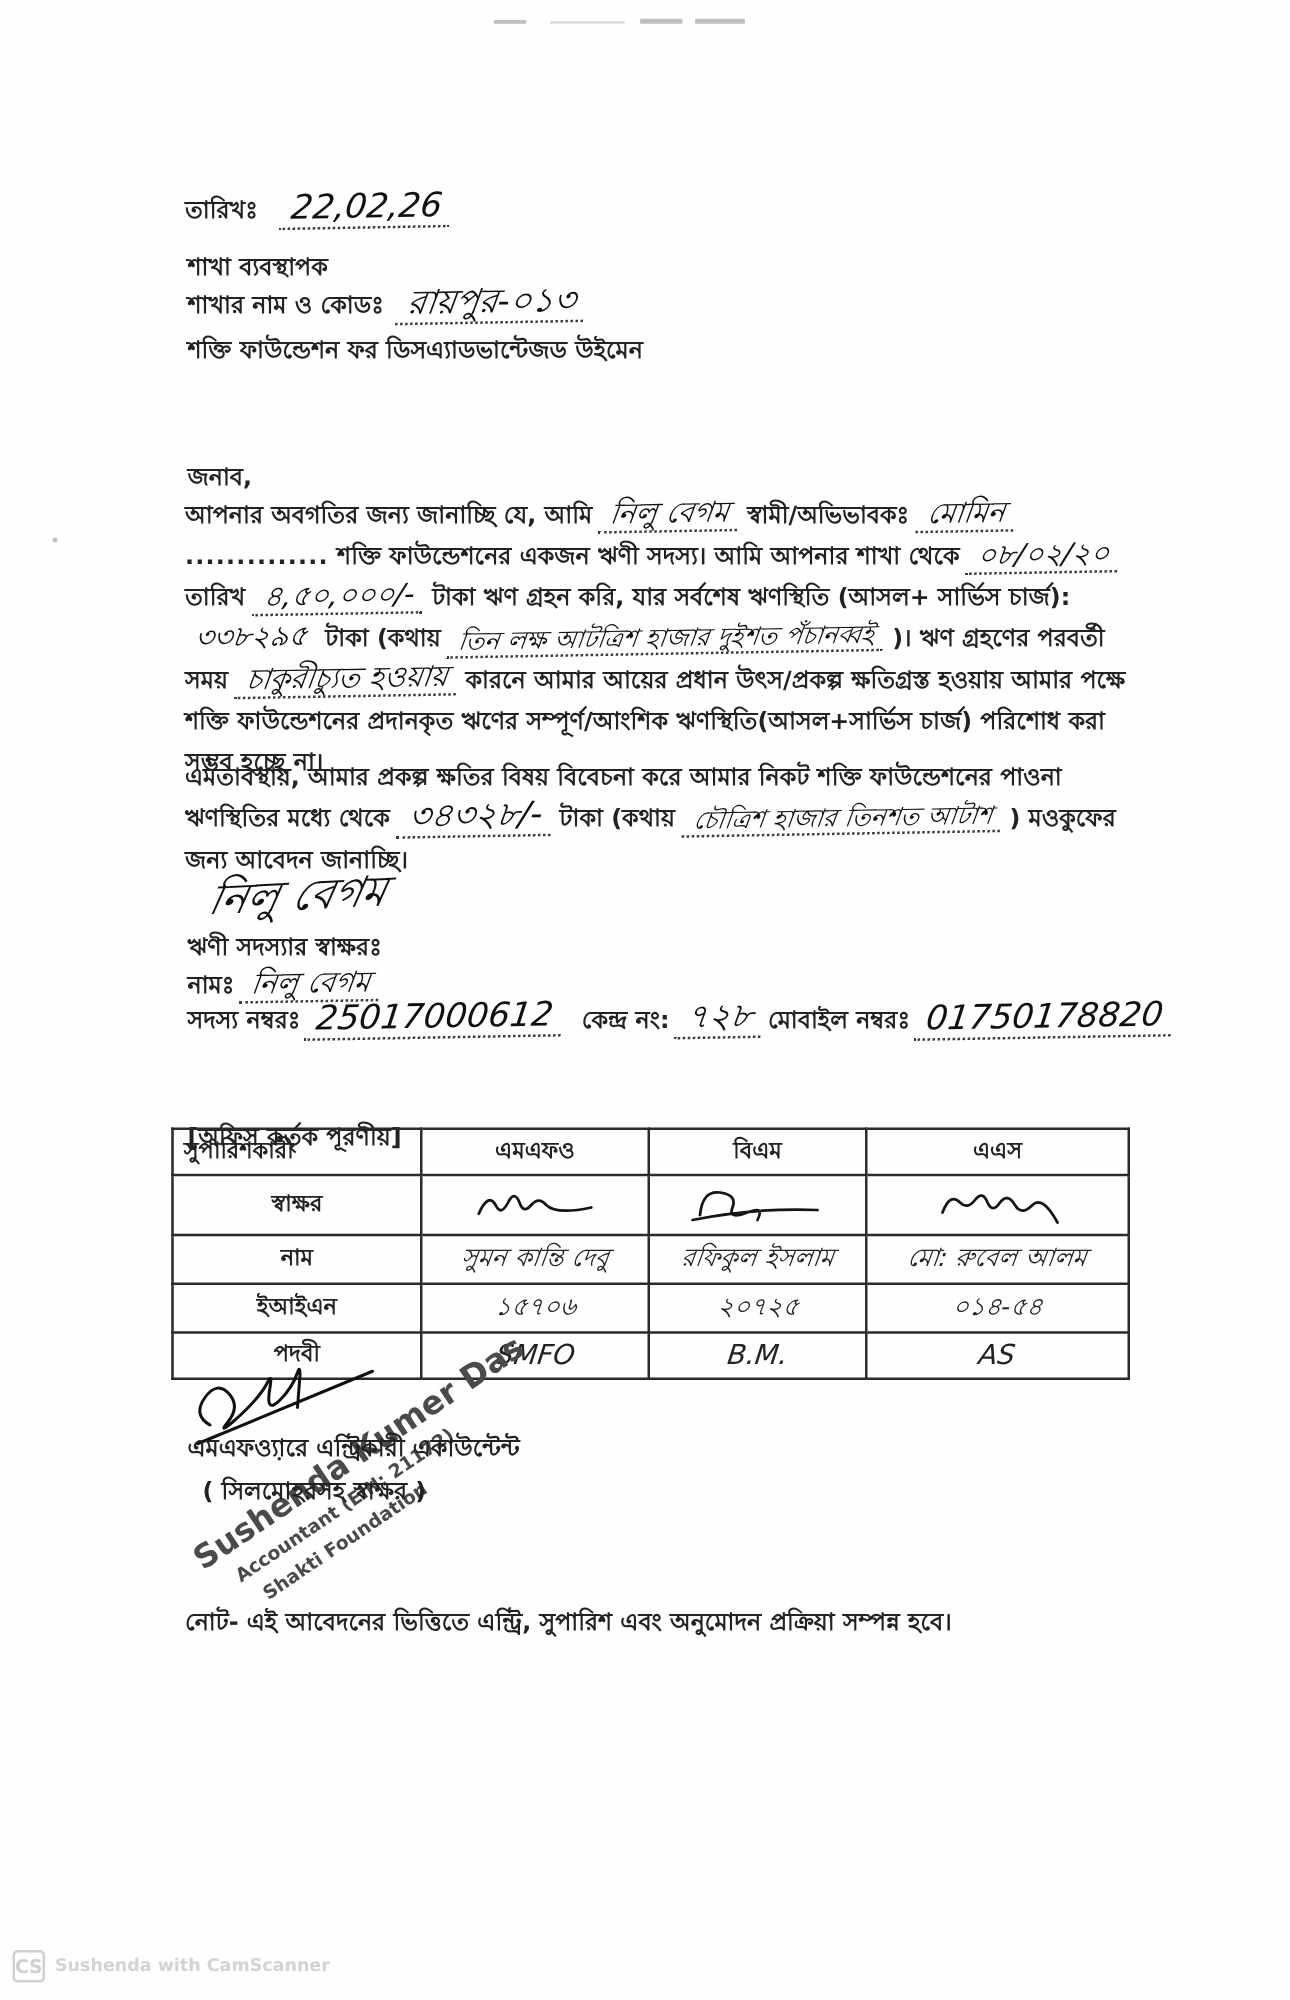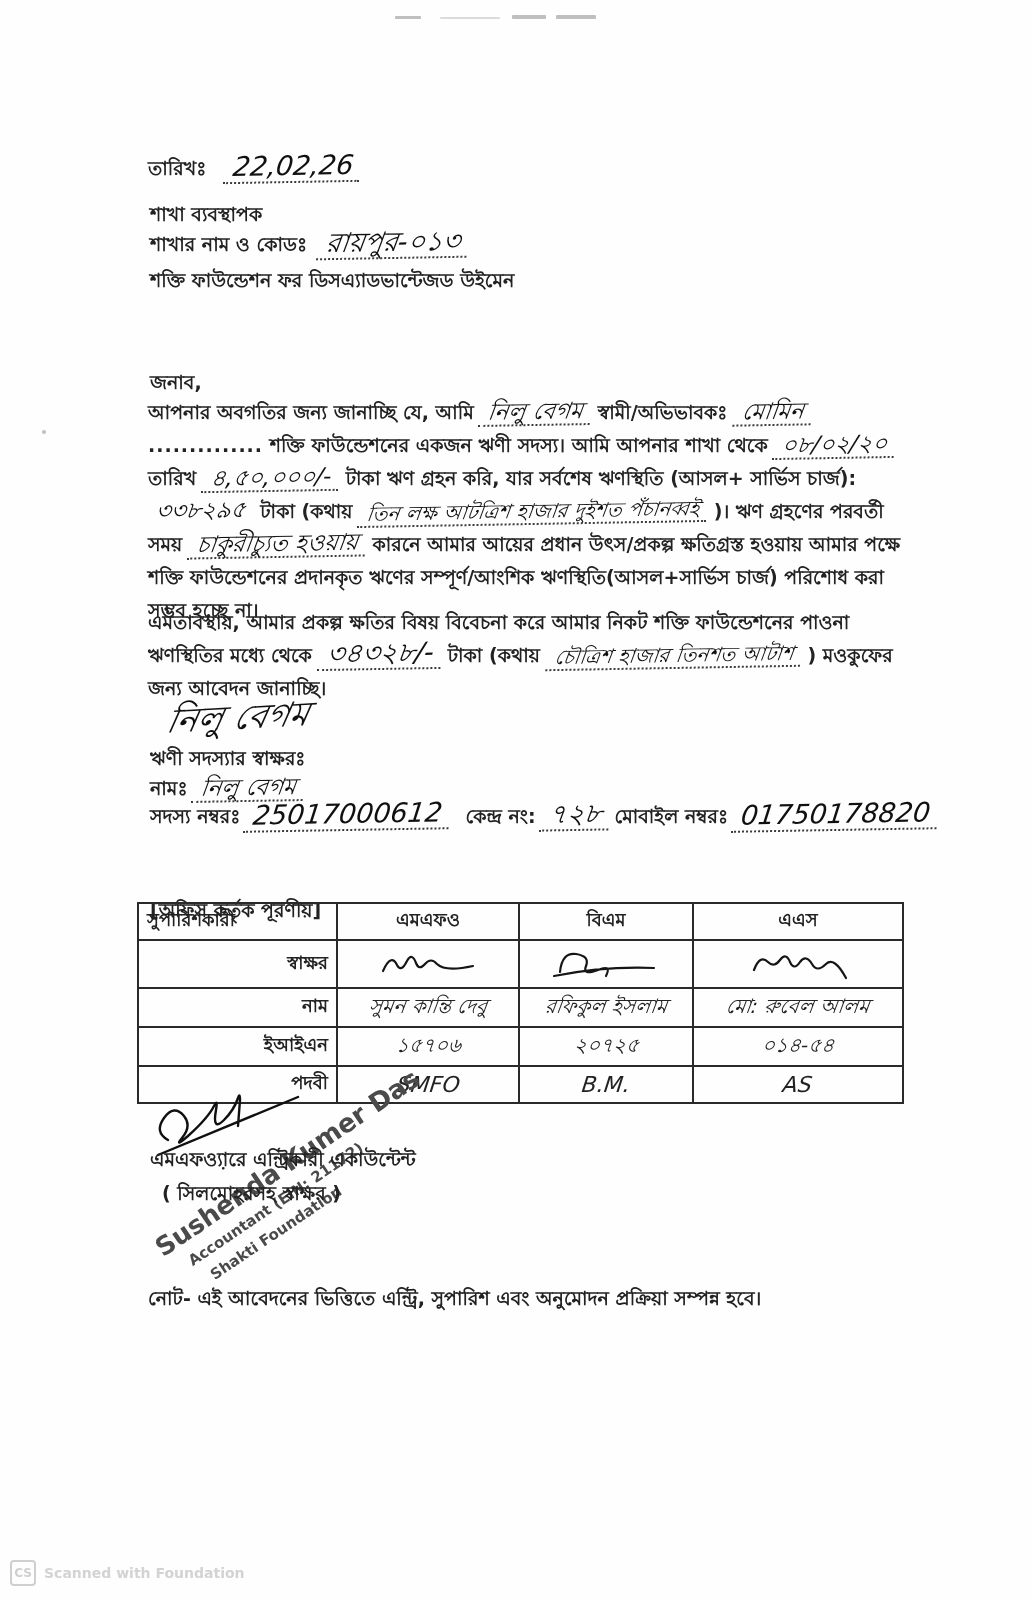--- a/index.html
+++ b/index.html
@@ -24,33 +24,33 @@
   .abs{position:absolute;}
   .para{position:absolute;text-align:left;}
   .dots{letter-spacing:1px;font-weight:700;}
   
   table.office{border-collapse:collapse;}
   table.office td,table.office th{
     border:2px solid #2a2a2a;padding:2px 8px;vertical-align:middle;
     font-size:18px;font-weight:700;color:#222;
   }
   table.office th{text-align:center;}
-  td.cell-label{text-align:right;width:181px;}
+  td.cell-label{text-align:center;width:181px;}
   td.cell-val{text-align:center;}
   .hw-cell{font-style:italic;font-weight:500;font-size:20px;transform:skewX(-7deg);display:inline-block;white-space:nowrap;}
   
   .stamp-rot{
     position:absolute;transform:rotate(-34deg);transform-origin:left center;
     color:#4a4a4a;font-weight:700;white-space:nowrap;
   }
   .scan-dash{position:absolute;background:#8a8a8a;opacity:.55;border-radius:1px;}
   .watermark{position:absolute;left:10px;top:1560px;display:flex;align-items:center;gap:8px;}
   .cs-box{
     width:22px;height:22px;border:2px solid #cfcfcf;border-radius:4px;
-    color:#cfcfcf;font-size:12px;font-weight:700;display:flex;align-items:center;justify-content:center;
+    color:#cfcfcf;font-size:15px;font-weight:700;display:flex;align-items:center;justify-content:center;
   }
   .cs-text{color:#d3d3d3;font-size:14px;font-weight:600;}
   .sig-svg{display:block;}
 </style>
 </head>
 <body>
 
 <div class="page">
 
   <div class="scan-dash" style="left:395px;top:16px;width:26px;height:3px;"></div>
@@ -175,16 +175,16 @@
     <div class="stamp-rot" style="left:50px;top:168px;font-size:15px;">Accountant (EIN: 21172)</div>
     <div class="stamp-rot" style="left:72px;top:182px;font-size:15px;">Shakti Foundation</div>
     <div class="abs printed" style="left:10px;top:58px;white-space:nowrap;">এমএফও়্যারে এন্ট্রিকারী একাউন্টেন্ট</div>
     <div class="abs printed printed-light" style="left:22px;top:92px;white-space:nowrap;">( সিলমোহরসহ স্বাক্ষর )</div>
   </div>
 
   <div class="abs printed" style="left:148px;top:1282px;width:770px;">নোট- এই আবেদনের ভিত্তিতে এন্ট্রি, সুপারিশ এবং অনুমোদন প্রক্রিয়া সম্পন্ন হবে।</div>
 
   <div class="watermark">
     <div class="cs-box">CS</div>
-    <div class="cs-text">Scanned with Foundation</div>
+    <div class="cs-text">Sushenda with CamScanner</div>
   </div>
 
 </div>
 
 </body></html>

